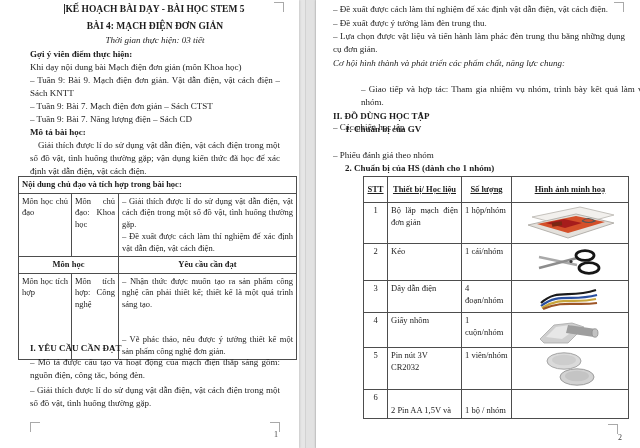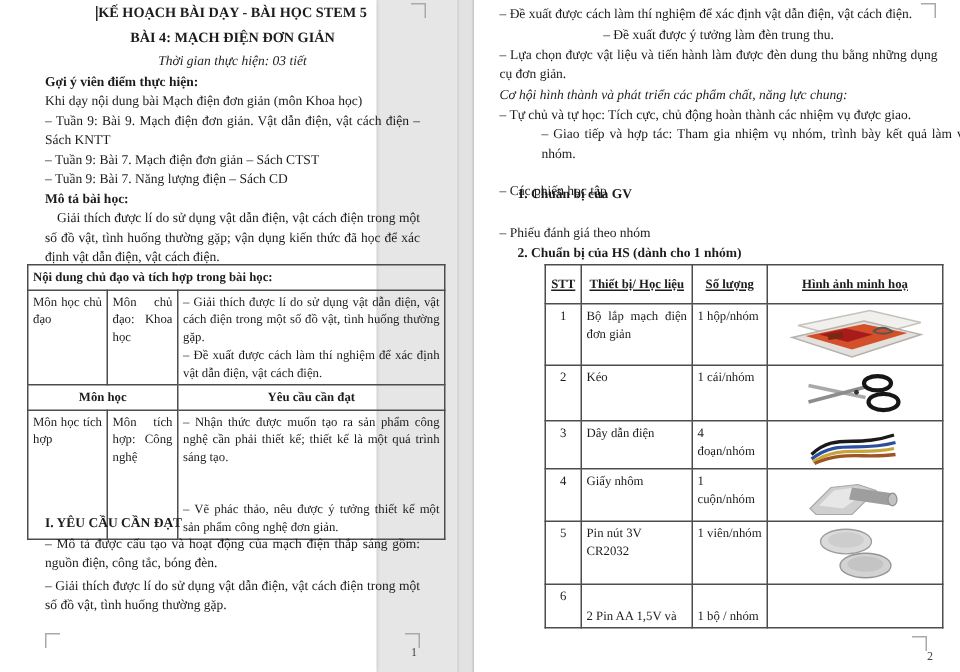--- a/index.html
+++ b/index.html
@@ -1,20 +1,20 @@
 <!DOCTYPE html>
 <html><head>
 <meta charset="utf-8">
 <style>
   * { margin:0; padding:0; box-sizing:border-box; }
   html,body { width:640px; height:448px; overflow:hidden; }
   body { background:#e6e6e6; font-family:"Liberation Serif","DejaVu Serif",serif; color:#1c1c1c; }
   .canvas { position:relative; width:640px; height:448px; }
   .page { position:absolute; top:0; height:448px; background:#ffffff; }
-  .page-left  { left:0;  width:251px; box-shadow:1px 0 2px rgba(0,0,0,.12); }
+  .page-left  { left:0;  width:299px; box-shadow:1px 0 2px rgba(0,0,0,.12); }
   .page-right { left:316px; width:324px; box-shadow:-1px 0 2px rgba(0,0,0,.10); }
   .gap { position:absolute; left:305px; top:0; width:11px; height:448px; background:#e2e2e2; border-left:1px solid #d2d2d2; border-right:1px solid #d2d2d2; }
 
   .abs { position:absolute; }
   .b { font-weight:bold; }
   .i { font-style:italic; }
   .center { text-align:center; }
   .just { text-align:justify; }
   .t9   { font-size:9px;   line-height:13px; }
   .t95  { font-size:9.5px; line-height:13px; }
@@ -103,27 +103,27 @@
     <span class="mark bl" style="left:30px;  top:422px;"></span>
     <span class="mark br" style="left:270px; top:422px;"></span>
     <span class="pagenum" style="left:274px; top:430px;">1</span>
   </div>
 
   <div class="gap"></div>
 
   <div class="page page-right">
 
     <div class="abs p2-text t9" style="top:3px;">– Đề xuất được cách làm thí nghiệm để xác định vật dẫn điện, vật cách điện.</div>
-    <div class="abs p2-text t9" style="top:17px;text-align:center;">– Đề xuất được ý tưởng làm đèn trung thu.</div>
-    <div class="abs p2-text t9 just" style="top:30px;">– Lựa chọn được vật liệu và tiến hành làm được đèn dung thu bằng những dụng cụ đơn giản.</div>
+    <div class="abs p2-text t9" style="top:17px;">– Đề xuất được ý tưởng làm đèn trung thu.</div>
+    <div class="abs p2-text t9 just" style="top:30px;">– Lựa chọn được vật liệu và tiến hành làm phác đèn trung thu bằng những dụng cụ đơn giản.</div>
 
     <div class="abs p2-text i t9" style="top:57px;">Cơ hội hình thành và phát triển các phẩm chất, năng lực chung:</div>
-    <div class="abs p2-text t9" style="top:70px;">– Tự chủ và tự học: Tích cực, chủ động hoàn thành các nhiệm vụ được giao.</div>
     <div class="abs p2-text t9 just" style="top:83px;margin-left:28px;">– Giao tiếp và hợp tác: Tham gia nhiệm vụ nhóm, trình bày kết quả làm việc nhóm.</div>
 
+    <div class="abs p2-text b t9" style="top:110px;">II. ĐỒ DÙNG HỌC TẬP</div>
     <div class="abs b t9" style="left:29px; top:123px;">1. Chuẩn bị của GV</div>
     <div class="abs p2-text t9" style="top:121px;">– Các phiếu học tập</div>
     <div class="abs p2-text t9" style="top:149px;">– Phiếu đánh giá theo nhóm</div>
     <div class="abs b t9" style="left:29px; top:162px;">2. Chuẩn bị của HS (dành cho 1 nhóm)</div>
 
     <table class="abs" style="top:176px; left:47px; width:265px;">
       <colgroup>
           <col style="width:24px;">
           <col style="width:74px;">
           <col style="width:50px;">

